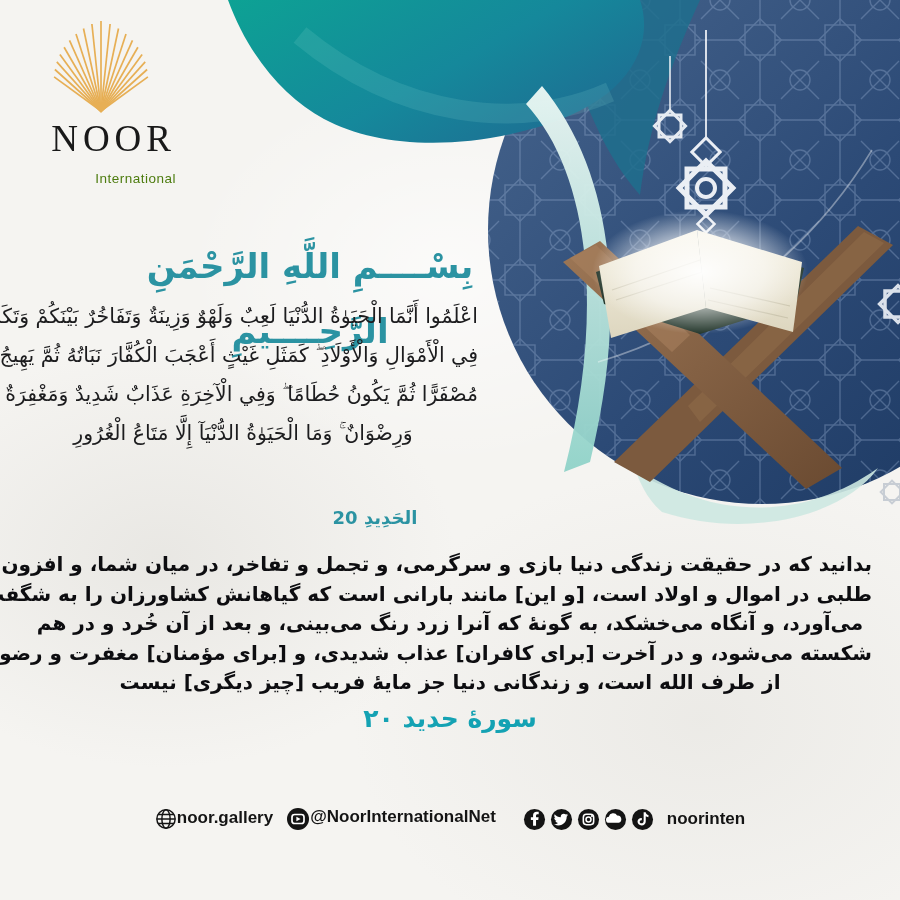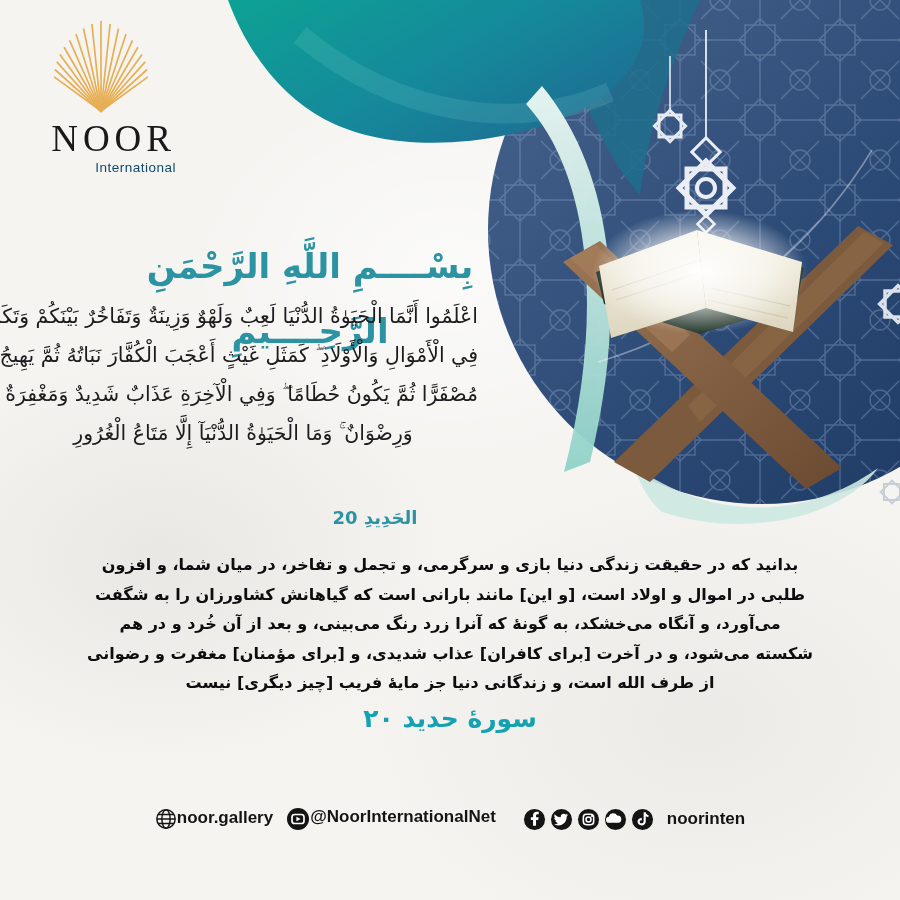--- a/index.html
+++ b/index.html
@@ -12,31 +12,31 @@
       radial-gradient(500px 360px at 78% 80%, rgba(214,212,206,.30), transparent 70%),
       radial-gradient(380px 280px at 50% 30%, rgba(255,255,255,.6), transparent 70%),
       #f5f4f1;}
   .abs{position:absolute;}
 
   
   .logo{left:26px;top:14px;width:150px;text-align:right;}
   .logo .word{font-family:"Liberation Serif","DejaVu Serif",serif;font-size:37px;
     letter-spacing:5px;color:#191919;line-height:1;margin-top:2px;}
   .logo .sub{font-family:"Liberation Sans","DejaVu Sans",sans-serif;font-size:13.5px;
-    color:#0c4a6e;letter-spacing:.5px;margin-top:3px;}
+    color:#4d7c0f;letter-spacing:.5px;margin-top:14px;}
 
   
   .bismillah{left:105px;top:234px;width:410px;text-align:center;direction:rtl;
     font-size:34px;font-weight:700;line-height:1.9;}
   .verse{left:8px;top:297px;width:470px;text-align:center;direction:rtl;color:#1c1c1e;}
   .verse .line{font-size:20.5px;line-height:39px;white-space:nowrap;}
   .verse-ref{left:275px;top:489px;width:200px;text-align:center;direction:rtl;
     font-size:18px;font-weight:700;}
   .fa{left:28px;top:550px;width:844px;text-align:center;direction:rtl;color:#0d0d10;}
-  .fa .line{font-size:16px;font-weight:700;line-height:29.5px;white-space:nowrap;}
+  .fa .line{font-size:20px;font-weight:700;line-height:29.5px;white-space:nowrap;}
   .sura-ref{left:0;top:704px;width:900px;text-align:center;direction:rtl;
     font-size:25px;font-weight:700;}
 
   
   .footer{left:0;top:802px;width:900px;height:34px;display:flex;align-items:center;
     justify-content:center;gap:13px;color:#141414;}
   .footer .txt{font-family:"Liberation Sans","DejaVu Sans",sans-serif;
     font-size:17px;font-weight:700;}
   .footer .grp{display:flex;}
   .circles{display:flex;align-items:center;gap:4px;margin-left:14px;}

